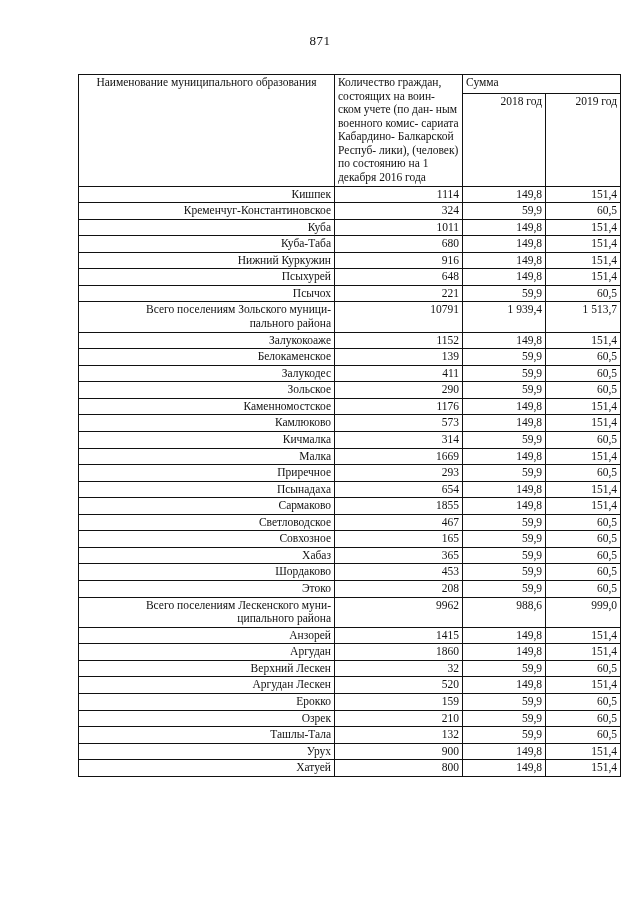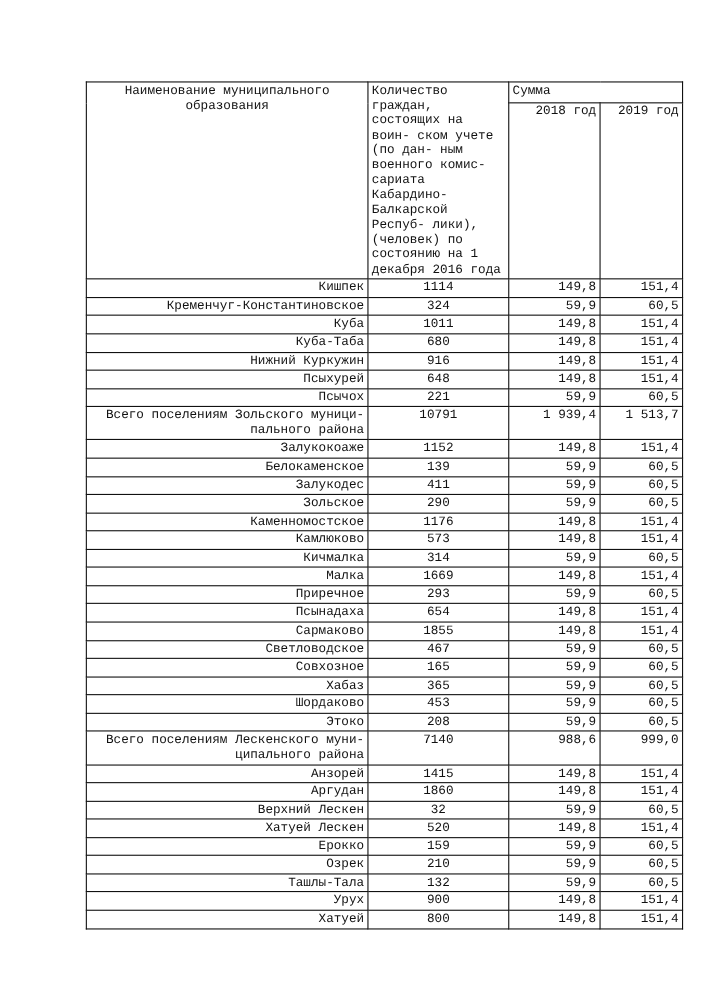--- a/index.html
+++ b/index.html
@@ -30,21 +30,20 @@
     font-size: 13px;
     letter-spacing: 0.5px;
   }
   table.doc-table {
     position: absolute;
     top: 74px;
     left: 78px;
     width: 542px;
     border-collapse: collapse;
     table-layout: fixed;
-    font-family: Liberation Mono, monospace;
   }
   table.doc-table td,
   table.doc-table th {
     border: 1px solid #111111;
     font-weight: normal;
     font-size: 11.5px;
     line-height: 1.18;
     padding: 1px 3px;
     vertical-align: top;
   }
@@ -80,34 +79,35 @@
     font-size: 12px;
   }
   td.cell-name {
     text-align: right;
     font-size: 12px;
     line-height: 1.2;
     padding-left: 4px;
     white-space: pre-line;
   }
   td.cell-count {
-    text-align: center;
+    text-align: right;
     font-size: 12px;
   }
   td.cell-num {
     text-align: right;
     font-size: 12px;
     padding-right: 4px;
   }
 </style>
 </head>
 <body>
 
 <div class="page">
 
+  <div class="page-number">871</div>
 
   <table class="doc-table">
     <colgroup>
       <col class="c-name">
       <col class="c-count">
       <col class="c-2018">
       <col class="c-2019">
     </colgroup>
     <thead>
       <tr>
@@ -270,21 +270,21 @@
         </tr>
         <tr>
           <td class="cell-name">Этоко</td>
           <td class="cell-count">208</td>
           <td class="cell-num">59,9</td>
           <td class="cell-num">60,5</td>
         </tr>
         <tr>
           <td class="cell-name">Всего поселениям Лескенского муни-
 ципального района</td>
-          <td class="cell-count">7140</td>
+          <td class="cell-count">9962</td>
           <td class="cell-num">988,6</td>
           <td class="cell-num">999,0</td>
         </tr>
         <tr>
           <td class="cell-name">Анзорей</td>
           <td class="cell-count">1415</td>
           <td class="cell-num">149,8</td>
           <td class="cell-num">151,4</td>
         </tr>
         <tr>
@@ -293,21 +293,21 @@
           <td class="cell-num">149,8</td>
           <td class="cell-num">151,4</td>
         </tr>
         <tr>
           <td class="cell-name">Верхний Лескен</td>
           <td class="cell-count">32</td>
           <td class="cell-num">59,9</td>
           <td class="cell-num">60,5</td>
         </tr>
         <tr>
-          <td class="cell-name">Хатуей Лескен</td>
+          <td class="cell-name">Аргудан Лескен</td>
           <td class="cell-count">520</td>
           <td class="cell-num">149,8</td>
           <td class="cell-num">151,4</td>
         </tr>
         <tr>
           <td class="cell-name">Ерокко</td>
           <td class="cell-count">159</td>
           <td class="cell-num">59,9</td>
           <td class="cell-num">60,5</td>
         </tr>

